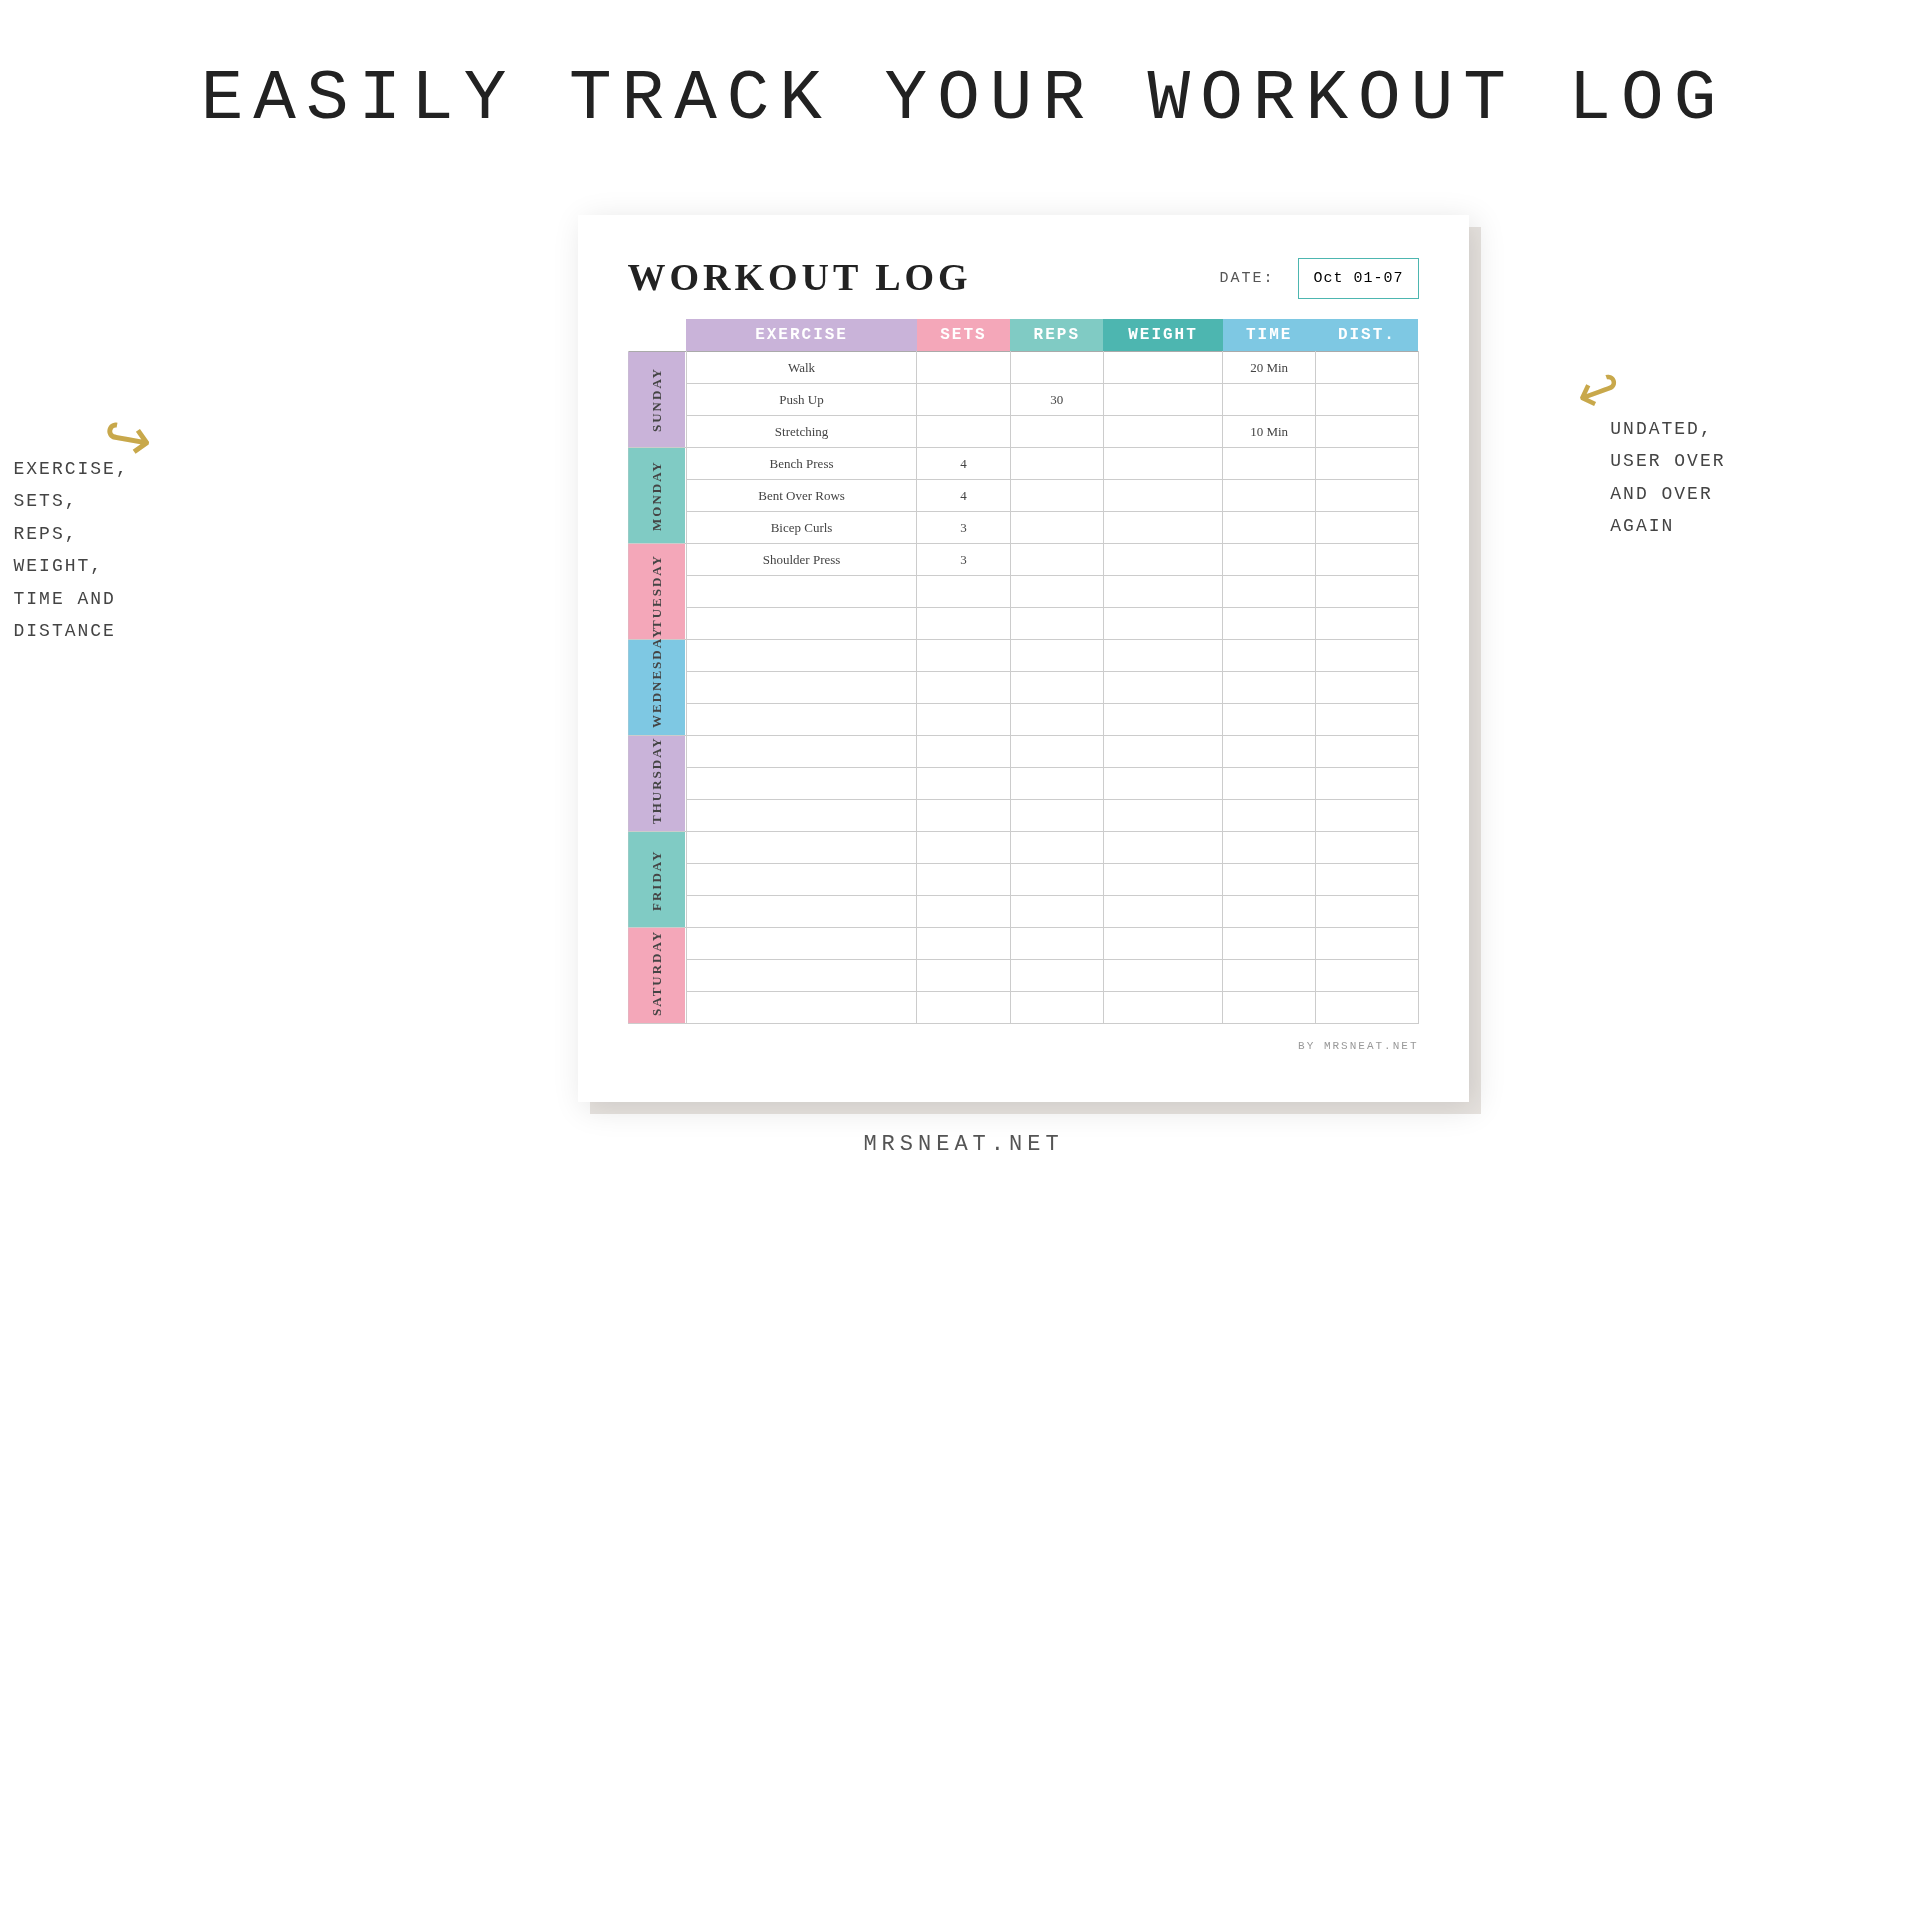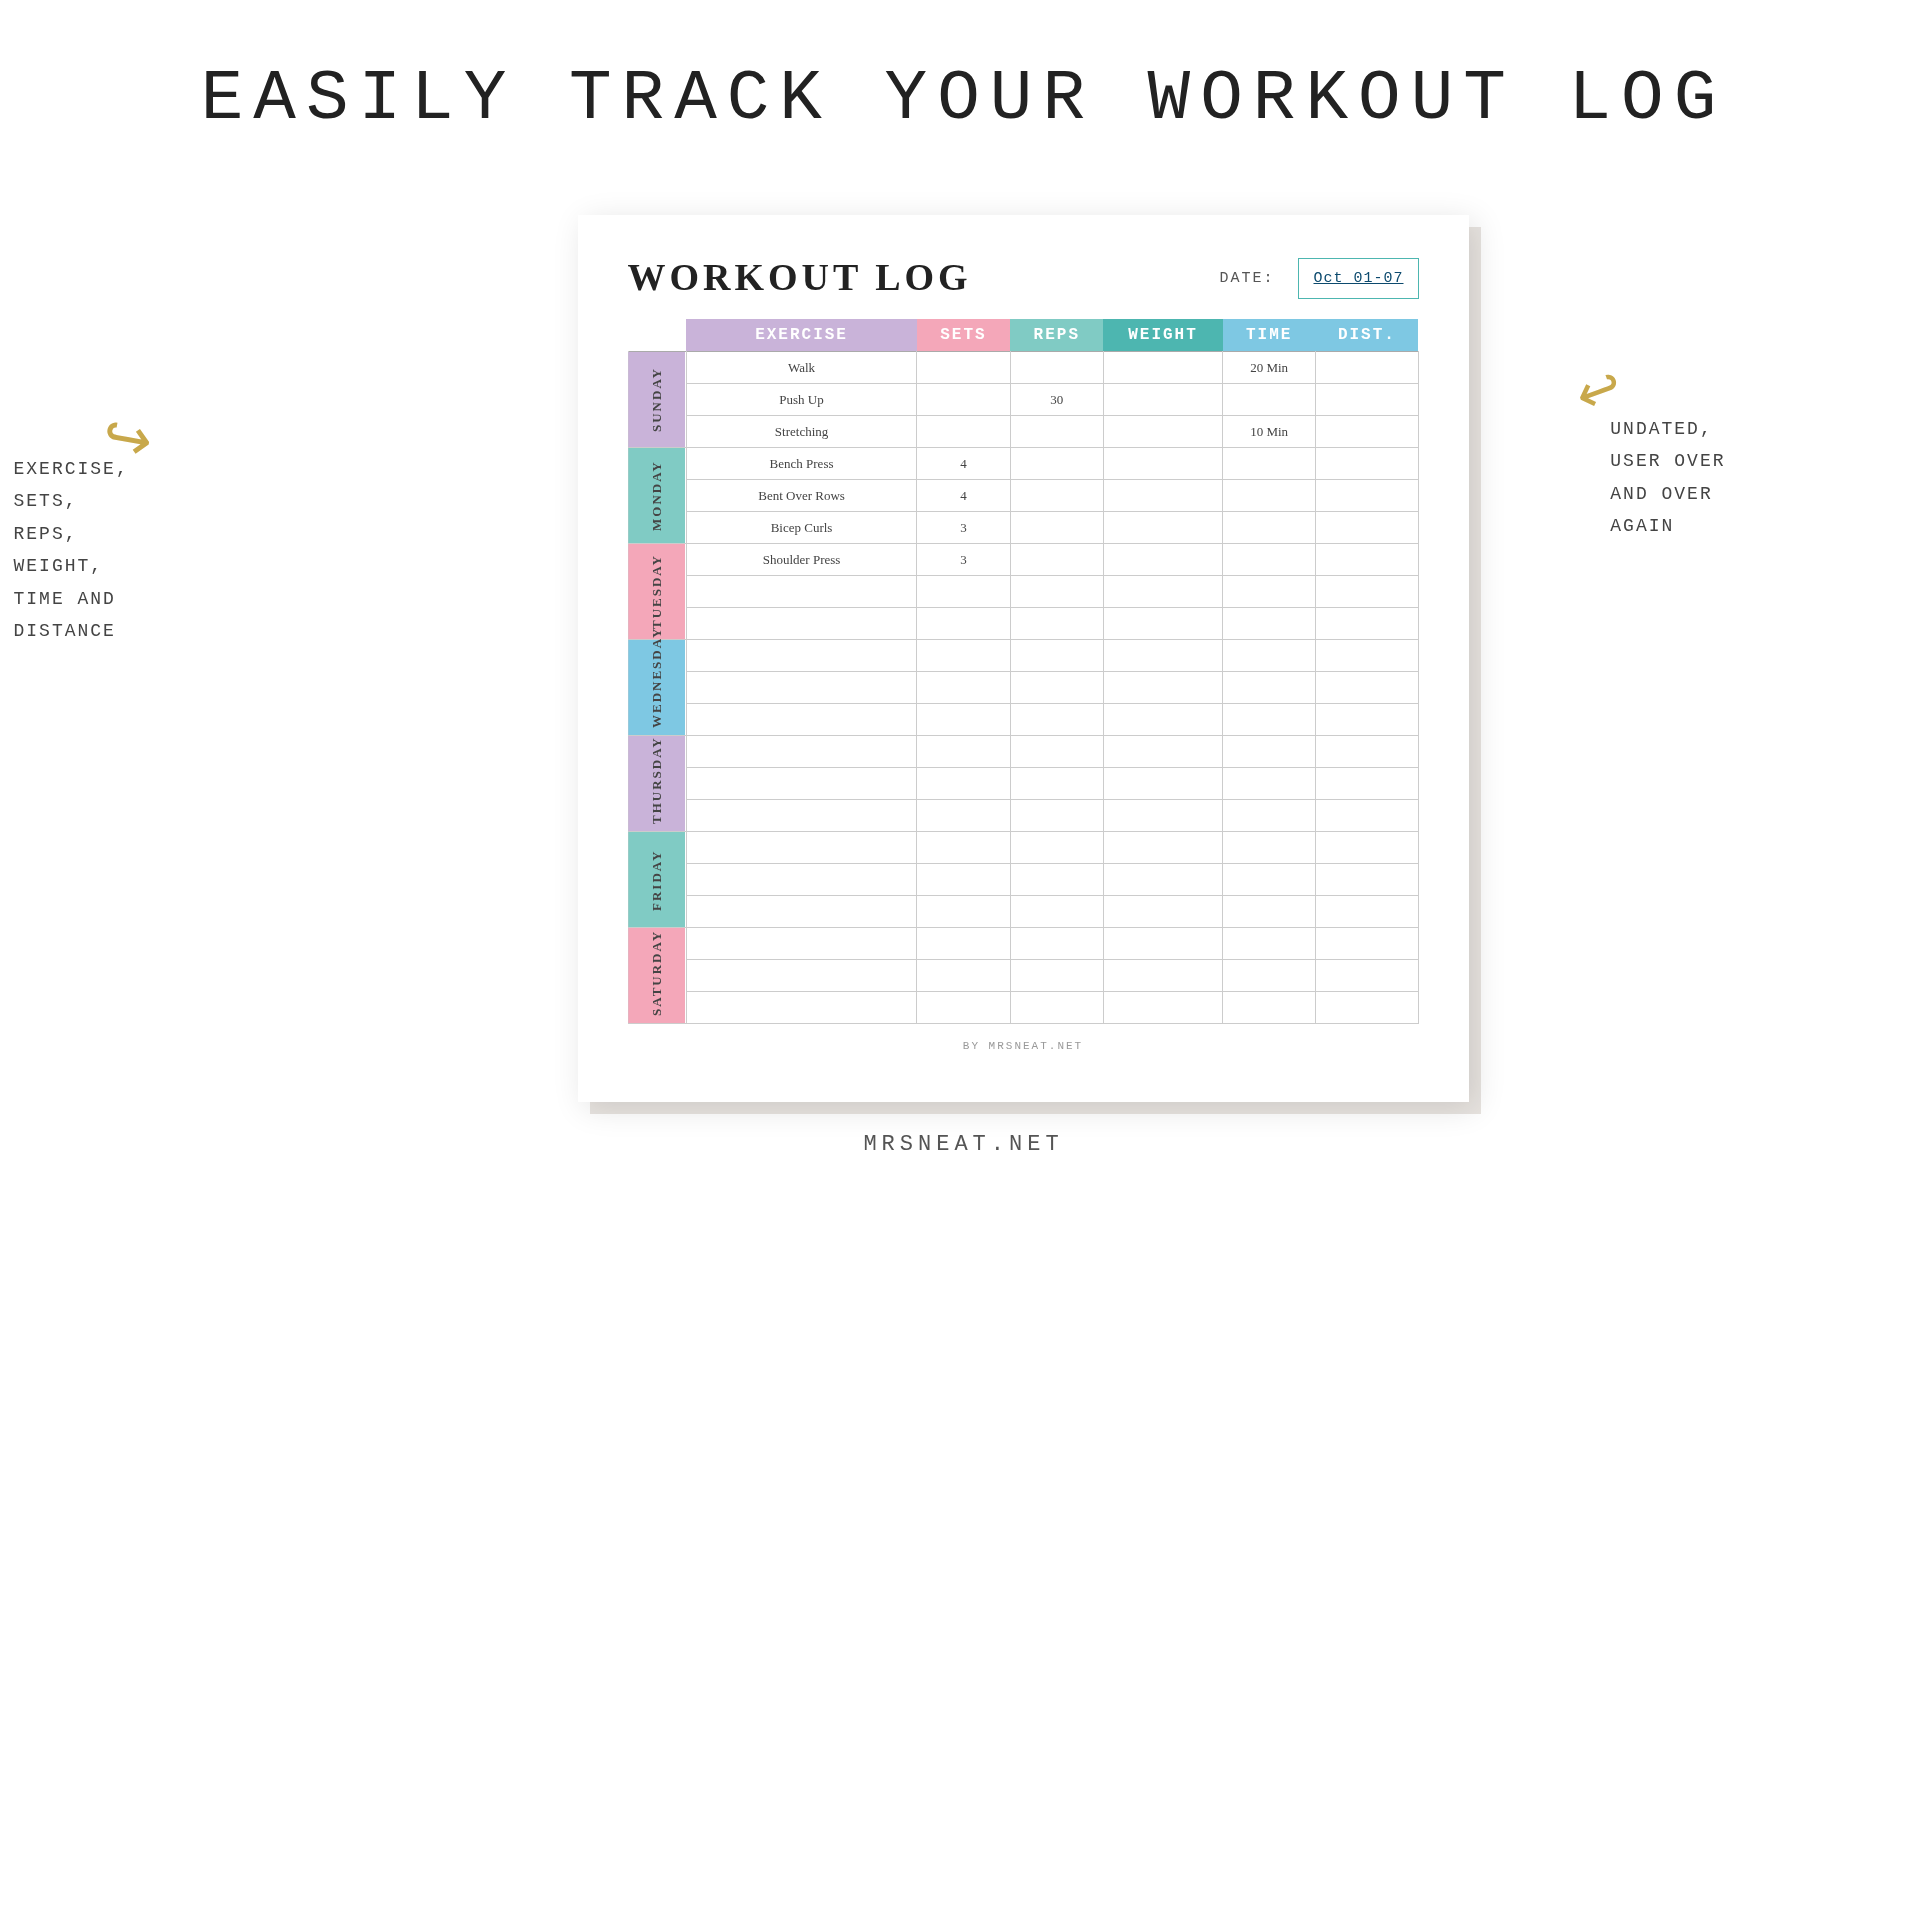--- a/index.html
+++ b/index.html
@@ -66,25 +66,24 @@
       gap: 24px;
       font-family: 'Courier New', monospace;
       font-size: 15px;
       letter-spacing: 2px;
       color: #555;
     }
 
     .date-box {
       border: 1.5px solid #4db6b0;
       padding: 11px 14px;
-      color: #0c4a6e;
+      color: #000000;
       font-size: 15px;
       font-family: 'Courier New', monospace;
       letter-spacing: 1px;
-      text-decoration: underline;
     }
 
     
     .workout-table {
       width: 100%;
       border-collapse: collapse;
       font-size: 13px;
     }
 
     .workout-table th {
@@ -139,21 +138,21 @@
     }
 
     .exercise-cell {
       text-align: left;
       padding-left: 12px;
       font-size: 13px;
       color: #333;
     }
 
     .footer-credit {
-      text-align: center;
+      text-align: right;
       margin-top: 16px;
       font-family: 'Courier New', monospace;
       font-size: 11px;
       letter-spacing: 2px;
       color: #999;
       text-transform: uppercase;
     }
 
     
     .annotation-left {

